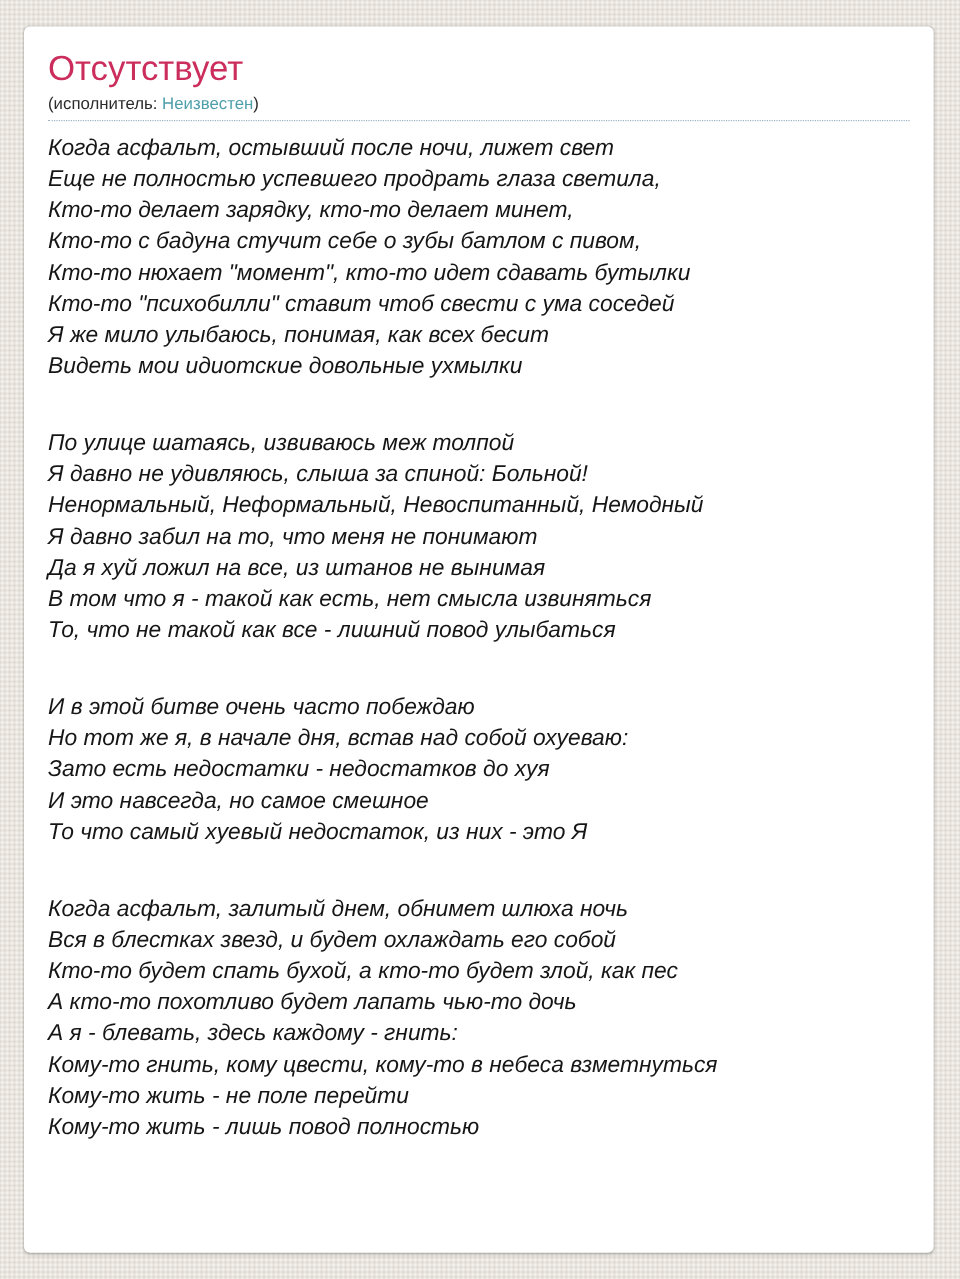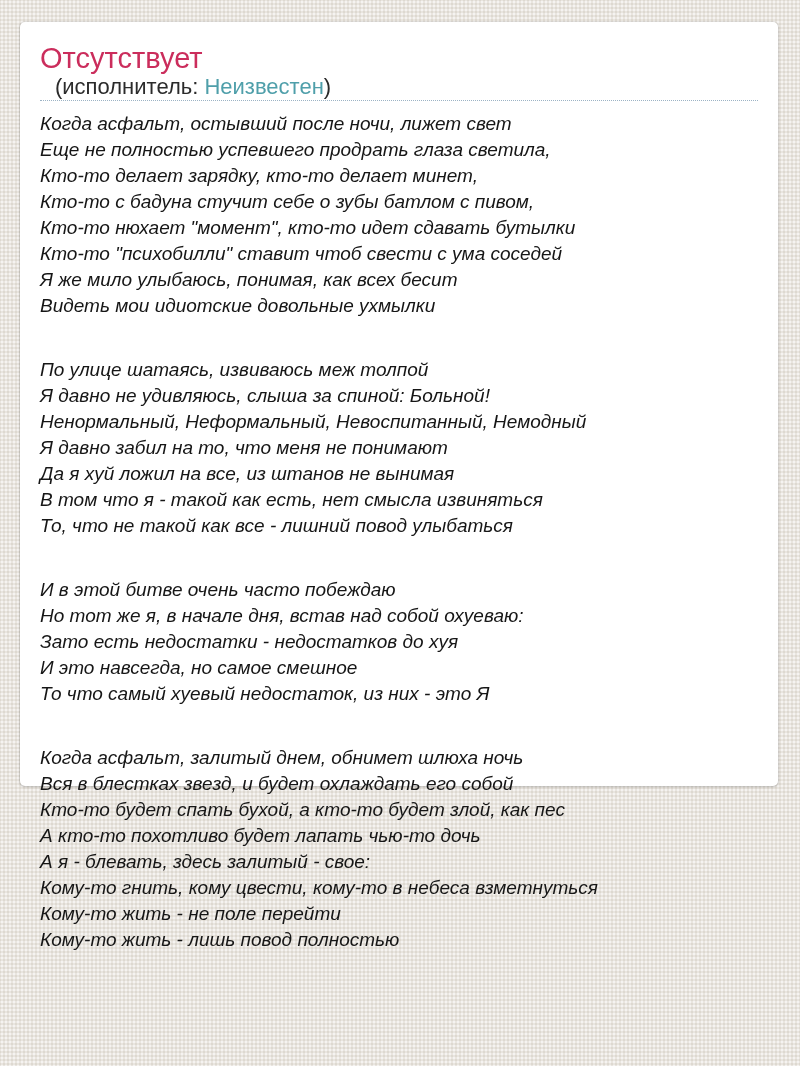--- a/index.html
+++ b/index.html
@@ -17,41 +17,41 @@
       radial-gradient(rgba(178,170,158,0.22) 1px, transparent 1px);
     background-size: 4px 4px, 4px 4px;
     background-position: 0 0, 2px 2px;
     overflow: hidden;
   }
   .card {
     position: absolute;
     left: 20px;
     top: 22px;
     width: 758px;
-    height: 764px;
+    height: 1022px;
     background: #ffffff;
     border-radius: 5px;
     box-shadow: 0 0 0 1px rgba(0,0,0,0.06), 0 1px 3px rgba(0,0,0,0.18);
     box-sizing: border-box;
     padding: 20px 20px 0 20px;
   }
   .song-header {
     border-bottom: 1px dotted #9cb3c5;
     padding-bottom: 4px;
   }
   .song-title {
     margin: 0;
     font-size: 29px;
     line-height: 33px;
     font-weight: 400;
     color: #cb2d5c;
   }
   .artist-line {
-    margin: 2px 0 0 15px;
-    font-size: 22px;
+    margin: 2px 0 0 0;
+    font-size: 14px;
     line-height: 19px;
     color: #2b2b2b;
   }
   .artist-link {
     color: #4f9faa;
     text-decoration: none;
     cursor: pointer;
   }
   .lyrics {
     margin-top: 10px;
@@ -101,19 +101,19 @@
         <div class="lyric-line">Но тот же я, в начале дня, встав над собой охуеваю:</div>
         <div class="lyric-line">Зато есть недостатки - недостатков до хуя</div>
         <div class="lyric-line">И это навсегда, но самое смешное</div>
         <div class="lyric-line">То что самый хуевый недостаток, из них - это Я</div>
       </div>
       <div class="stanza">
         <div class="lyric-line">Когда асфальт, залитый днем, обнимет шлюха ночь</div>
         <div class="lyric-line">Вся в блестках звезд, и будет охлаждать его собой</div>
         <div class="lyric-line">Кто-то будет спать бухой, а кто-то будет злой, как пес</div>
         <div class="lyric-line">А кто-то похотливо будет лапать чью-то дочь</div>
-        <div class="lyric-line">А я - блевать, здесь залитый - свое:</div>
+        <div class="lyric-line">А я - блевать, здесь каждому - гнить:</div>
         <div class="lyric-line">Кому-то гнить, кому цвести, кому-то в небеса взметнуться</div>
         <div class="lyric-line">Кому-то жить - не поле перейти</div>
         <div class="lyric-line">Кому-то жить - лишь повод полностью</div>
       </div>
     </div>
 </div>
 
 </body></html>

